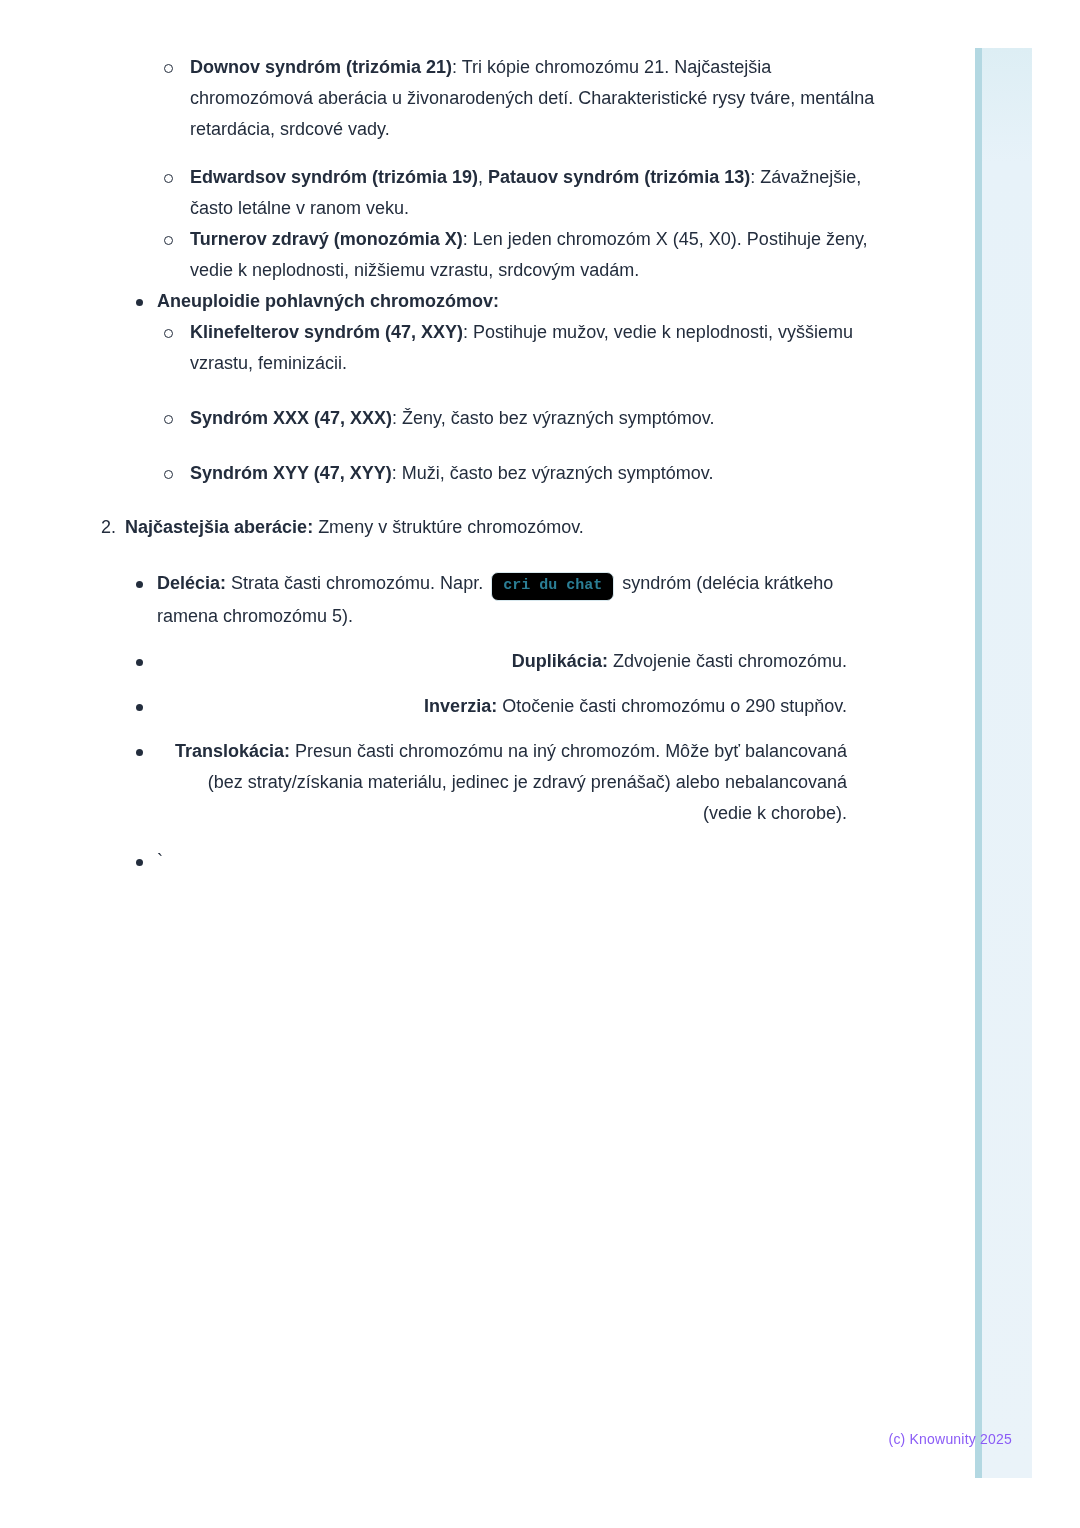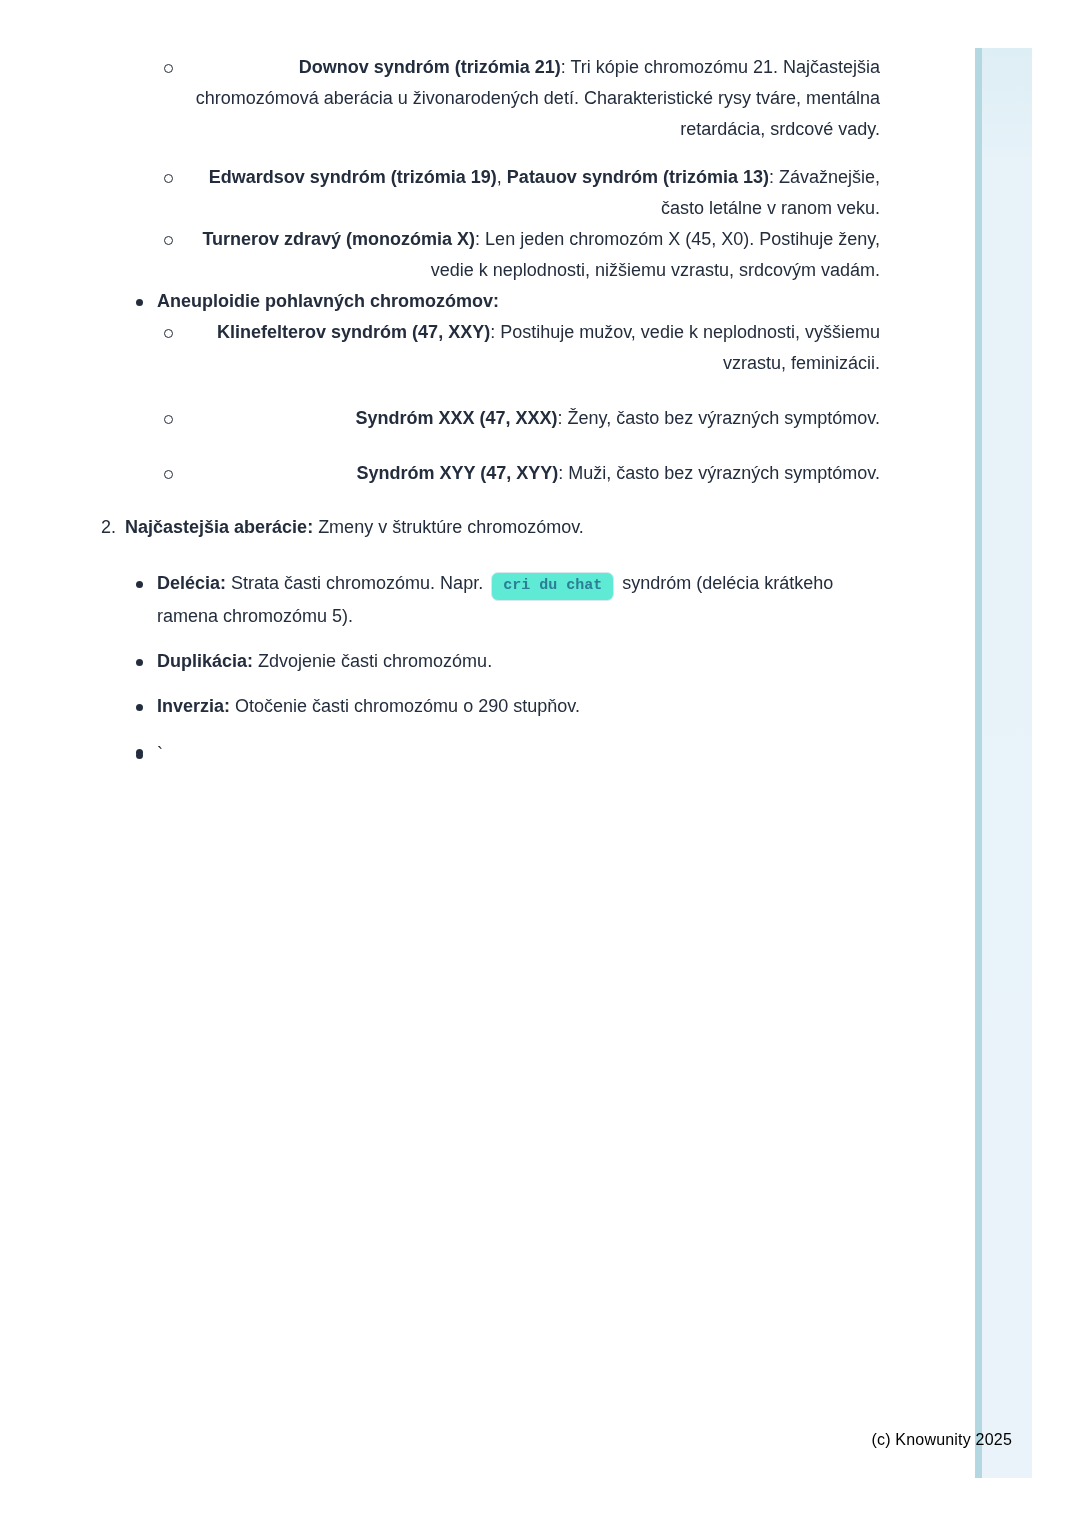--- a/index.html
+++ b/index.html
@@ -21,42 +21,42 @@
     position:absolute; left:0; top:0; width:1000px; z-index:1;
     padding-top:52px;
     font-size:18px; line-height:31px;
   }
   ul.list { list-style:none; margin:0; padding:0; }
   li { position:relative; }
   .txt { max-width:690px; }
   b { font-weight:700; color:#232d3d; }
   
   .l1 .txt { margin-left:157px; }
-  .l2 .txt { margin-left:190px;text-align:right; }
+  .l2 .txt { margin-left:190px; }
   .mk { position:absolute; }
   .mk.dot   { left:136px; top:13px; width:7px; height:7px; border-radius:50%; background:#232d3d; }
   .mk.circle{ left:164px; top:12px; width:7px; height:7px; border-radius:50%; border:1.7px solid #232d3d; background:transparent; }
   .numbered { position:relative; }
   .numbered .num { position:absolute; left:101px; top:0; }
   .numbered .txt { margin-left:125px; max-width:720px; }
   
-  .mt14{margin-top:14px;} .mt15{margin-top:24px;} .mt17{margin-top:17px;}
+  .mt14{margin-top:14px;text-align:right;} .mt15{margin-top:24px;} .mt17{margin-top:17px;}
   .mt23{margin-top:23px;} .mt24{margin-top:24px;} .mt25{margin-top:25px;} .mt27{}
   .chip {
     display:inline-block;
     font-family:"Liberation Mono","DejaVu Sans Mono",monospace;
     font-size:15px; font-weight:700; line-height:20px;
-    color:#2b7e95; background:#5eead4;
+    color:#2b7e95; background:#000000;
     border:1px solid #d7e8ee; border-radius:7px;
     padding:3px 11px 4px; margin:0 3px;
     vertical-align:baseline; white-space:nowrap;
   }
   .footer {
     position:absolute; right:68px; top:1431px; z-index:2;
-    font-size:16px; color:#000000; letter-spacing:0.2px;
+    font-size:14px; color:#8b5cf6; letter-spacing:0.2px;
   }
 </style>
 </head>
 <body>
 
 <div class="side-bar"></div>
 
 <div class="doc">
 
   <ul class="list l2">
@@ -113,20 +113,21 @@
     <li class="mt14">
       <span class="mk dot"></span>
       <div class="txt"><b>Duplikácia:</b><span> Zdvojenie časti chromozómu.</span></div>
     </li>
     <li class="mt14">
       <span class="mk dot"></span>
       <div class="txt"><b>Inverzia:</b><span> Otočenie časti chromozómu o 290 stupňov.</span></div>
     </li>
     <li class="mt14">
       <span class="mk dot"></span>
+      <div class="txt"><b>Translokácia:</b><span> Presun časti chromozómu na iný chromozóm. Môže byť balancovaná (bez straty/získania materiálu, jedinec je zdravý prenášač) alebo nebalancovaná (vedie k chorobe).</span></div>
     </li>
     <li class="mt17">
       <span class="mk dot"></span>
       <div class="txt"><span>`</span></div>
     </li>
   </ul>
 
 </div>
 
 <div class="footer">(c) Knowunity 2025</div>

